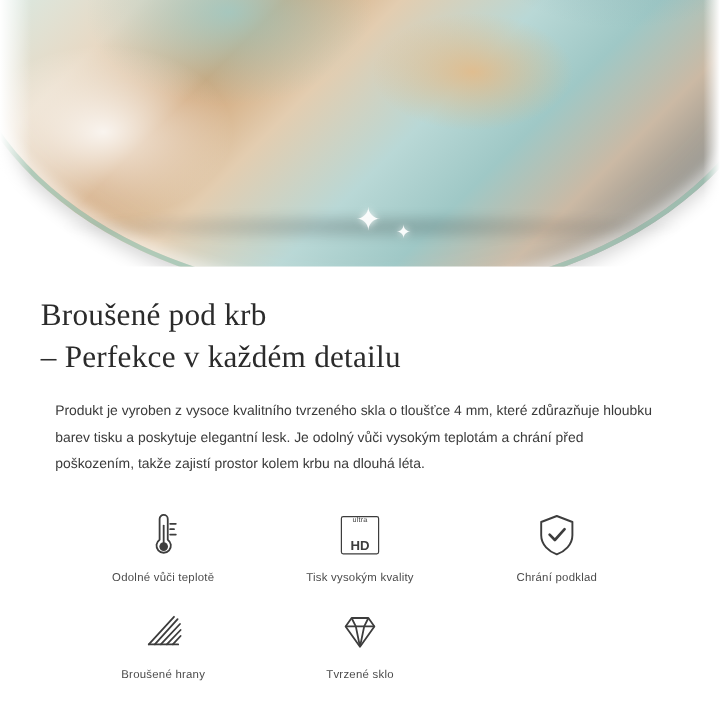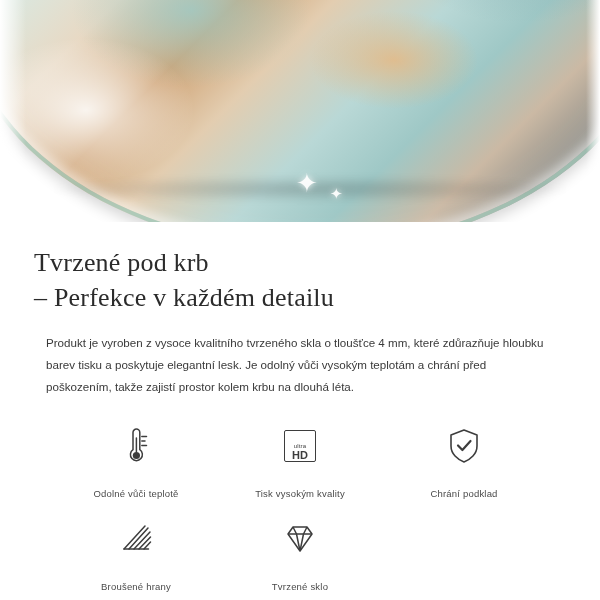--- a/index.html
+++ b/index.html
@@ -143,36 +143,36 @@
     align-items: center;
     justify-content: flex-start;
   }
   .feature-icon {
     height: 44px;
     display: flex;
     align-items: center;
     justify-content: center;
   }
   .feature-label {
-    margin-top: 20px;
+    margin-top: 8px;
     font-size: 9.5px;
     color: #4a4a4a;
     text-align: center;
     letter-spacing: 0.2px;
   }
   svg { display: block; }
   .hd-box {
     width: 30px;
     height: 30px;
     border: 1.6px solid #3d3d3d;
     border-radius: 2px;
     display: flex;
     flex-direction: column;
     align-items: center;
-    justify-content: flex-end;
+    justify-content: space-between;
     line-height: 1;
   }
   .hd-top {
     font-size: 6px;
     color: #3d3d3d;
     letter-spacing: 0.2px;
   }
   .hd-bottom {
     font-size: 11px;
     font-weight: bold;
@@ -190,21 +190,21 @@
     <div class="hero-rim"></div>
     <div class="hero-shadow"></div>
     <div class="hero-sparkle sparkle-a">✦</div>
     <div class="hero-sparkle sparkle-b">✦</div>
     <div class="hero-edge-left"></div>
     <div class="hero-edge-right"></div>
   </div>
 
   <div class="content">
     <h1 class="headline">
-      <span>Tvrzené pod krb</span>
+      <span>Broušené pod krb</span>
       <span class="line2">– Perfekce v každém detailu</span>
     </h1>
     <p class="paragraph">Produkt je vyroben z vysoce kvalitního tvrzeného skla o tloušťce 4 mm, které zdůrazňuje hloubku barev tisku a poskytuje elegantní lesk. Je odolný vůči vysokým teplotám a chrání před poškozením, takže zajistí prostor kolem krbu na dlouhá léta.</p>
 
     <div class="features">
 
       <div class="feature">
         <div class="feature-icon">
           <svg width="34" height="40" viewBox="0 0 34 40">
             <g fill="none" stroke="#3d3d3d" stroke-width="1.5" stroke-linecap="round">

